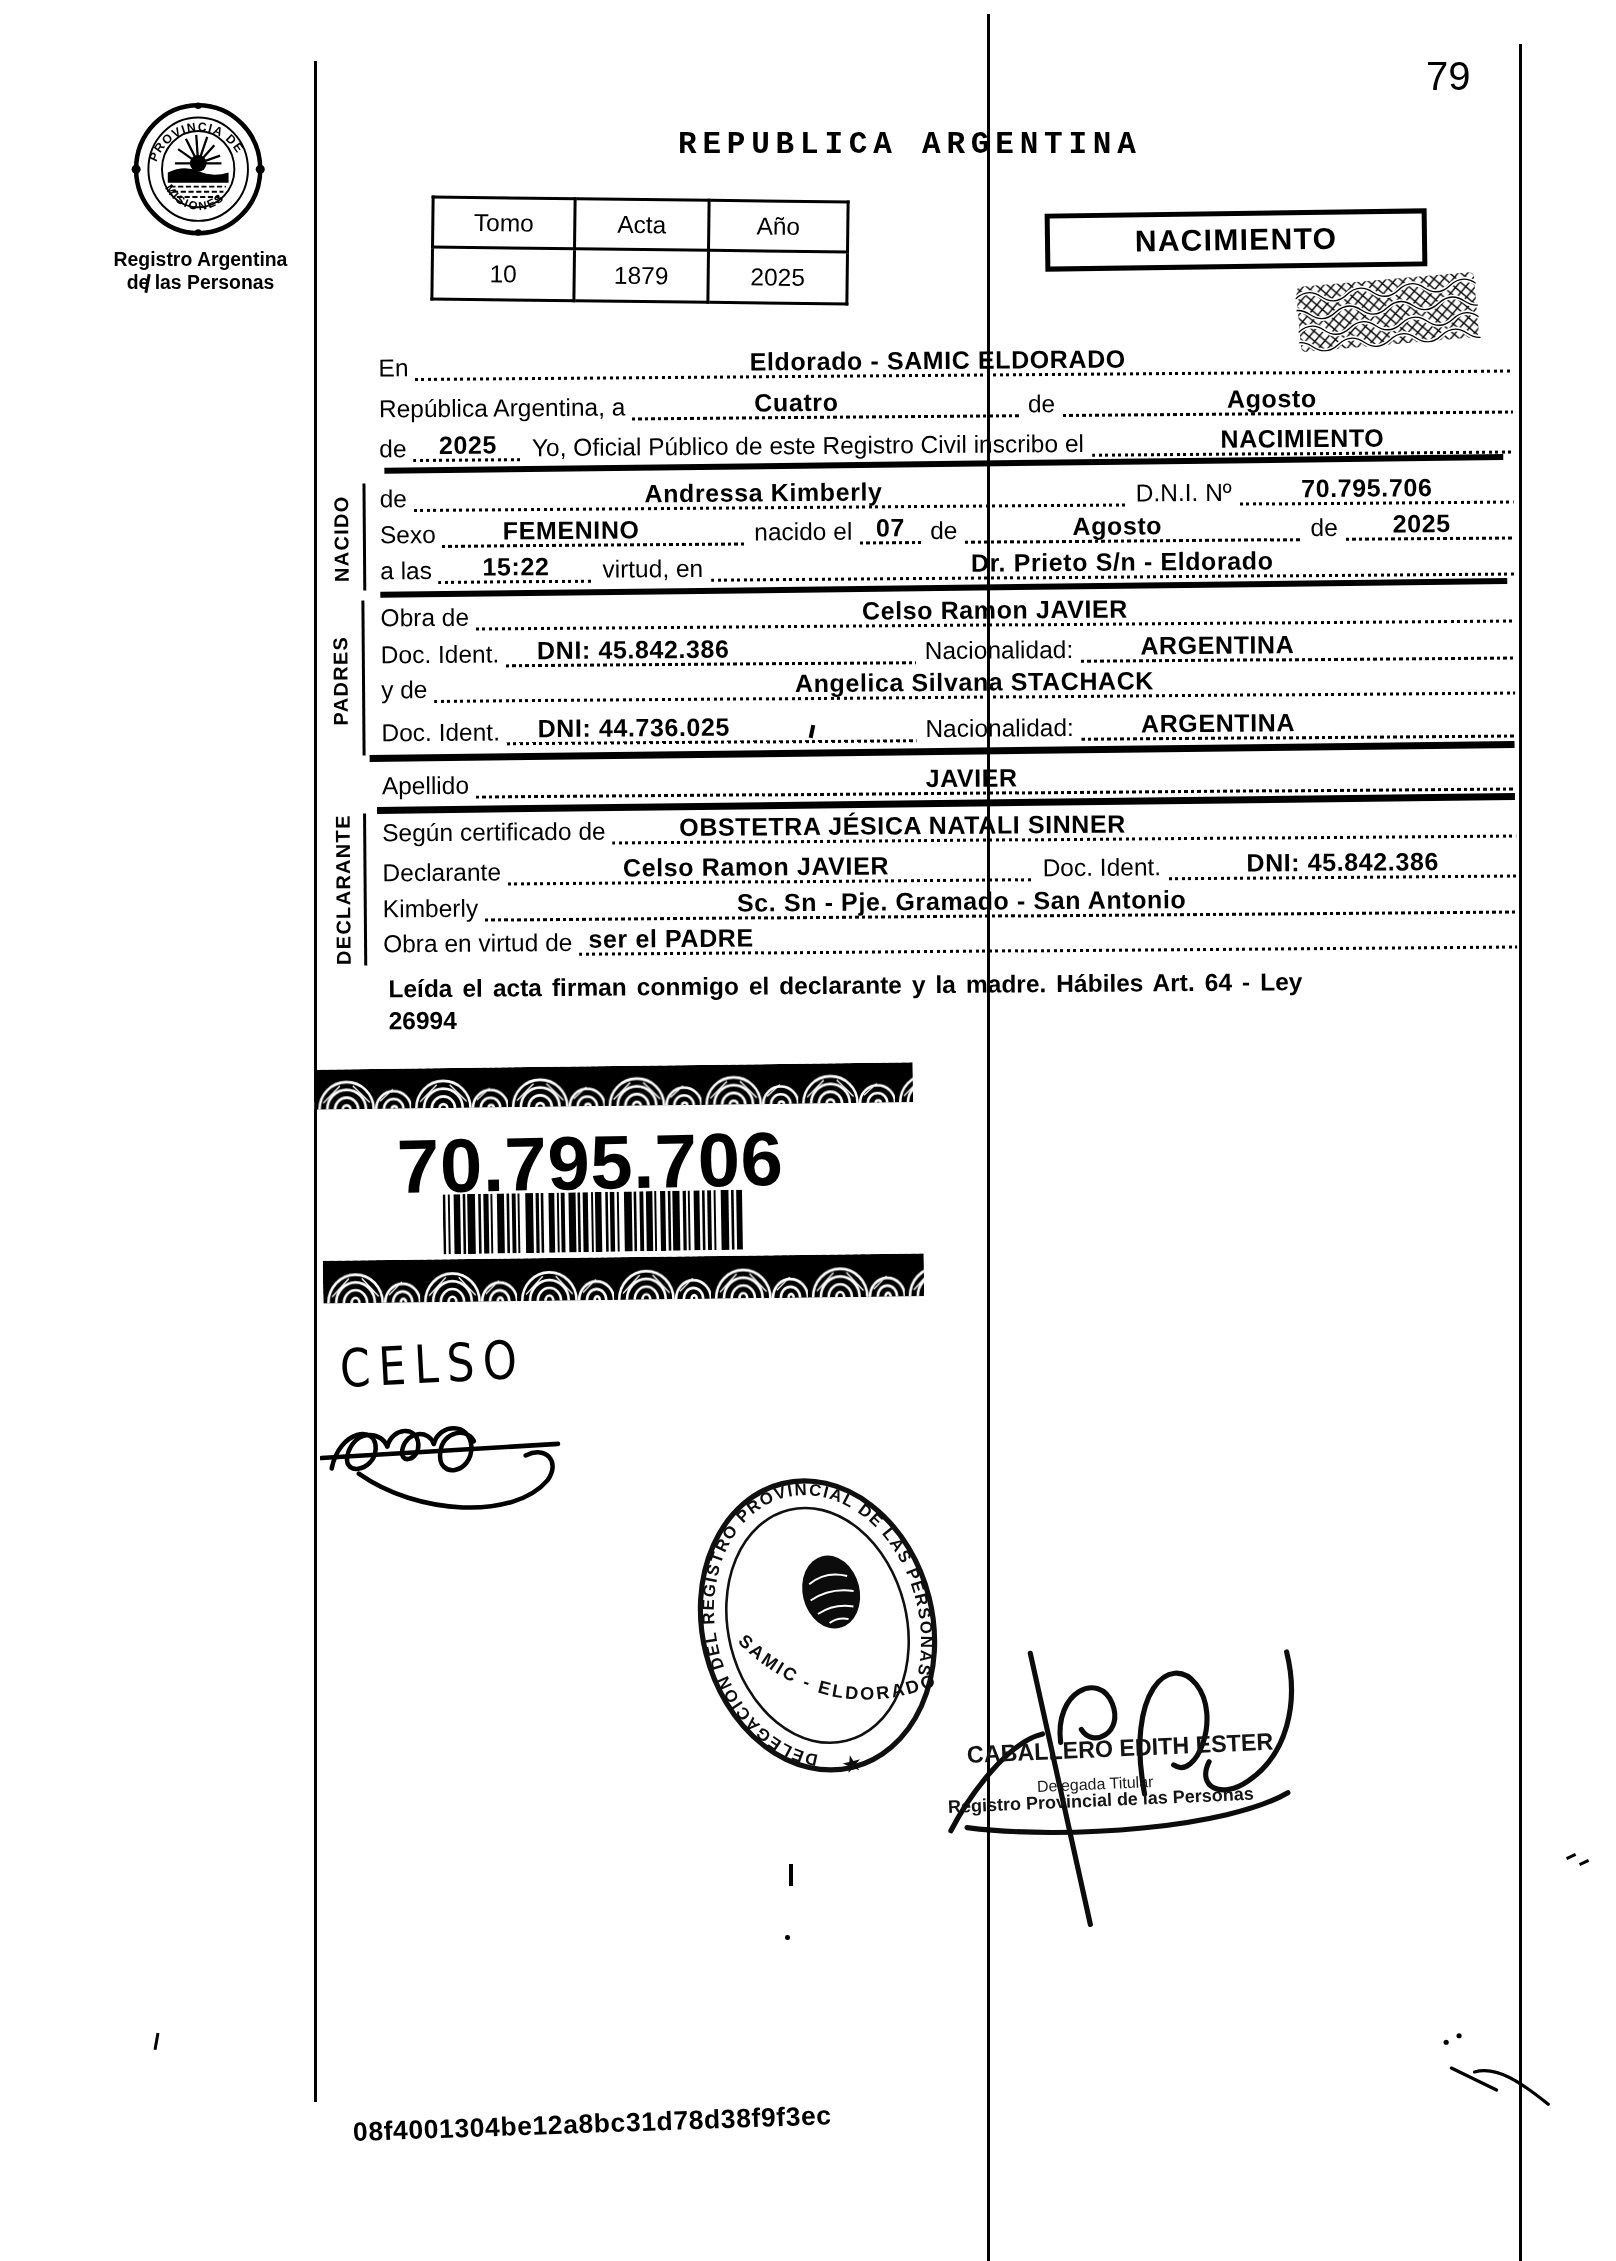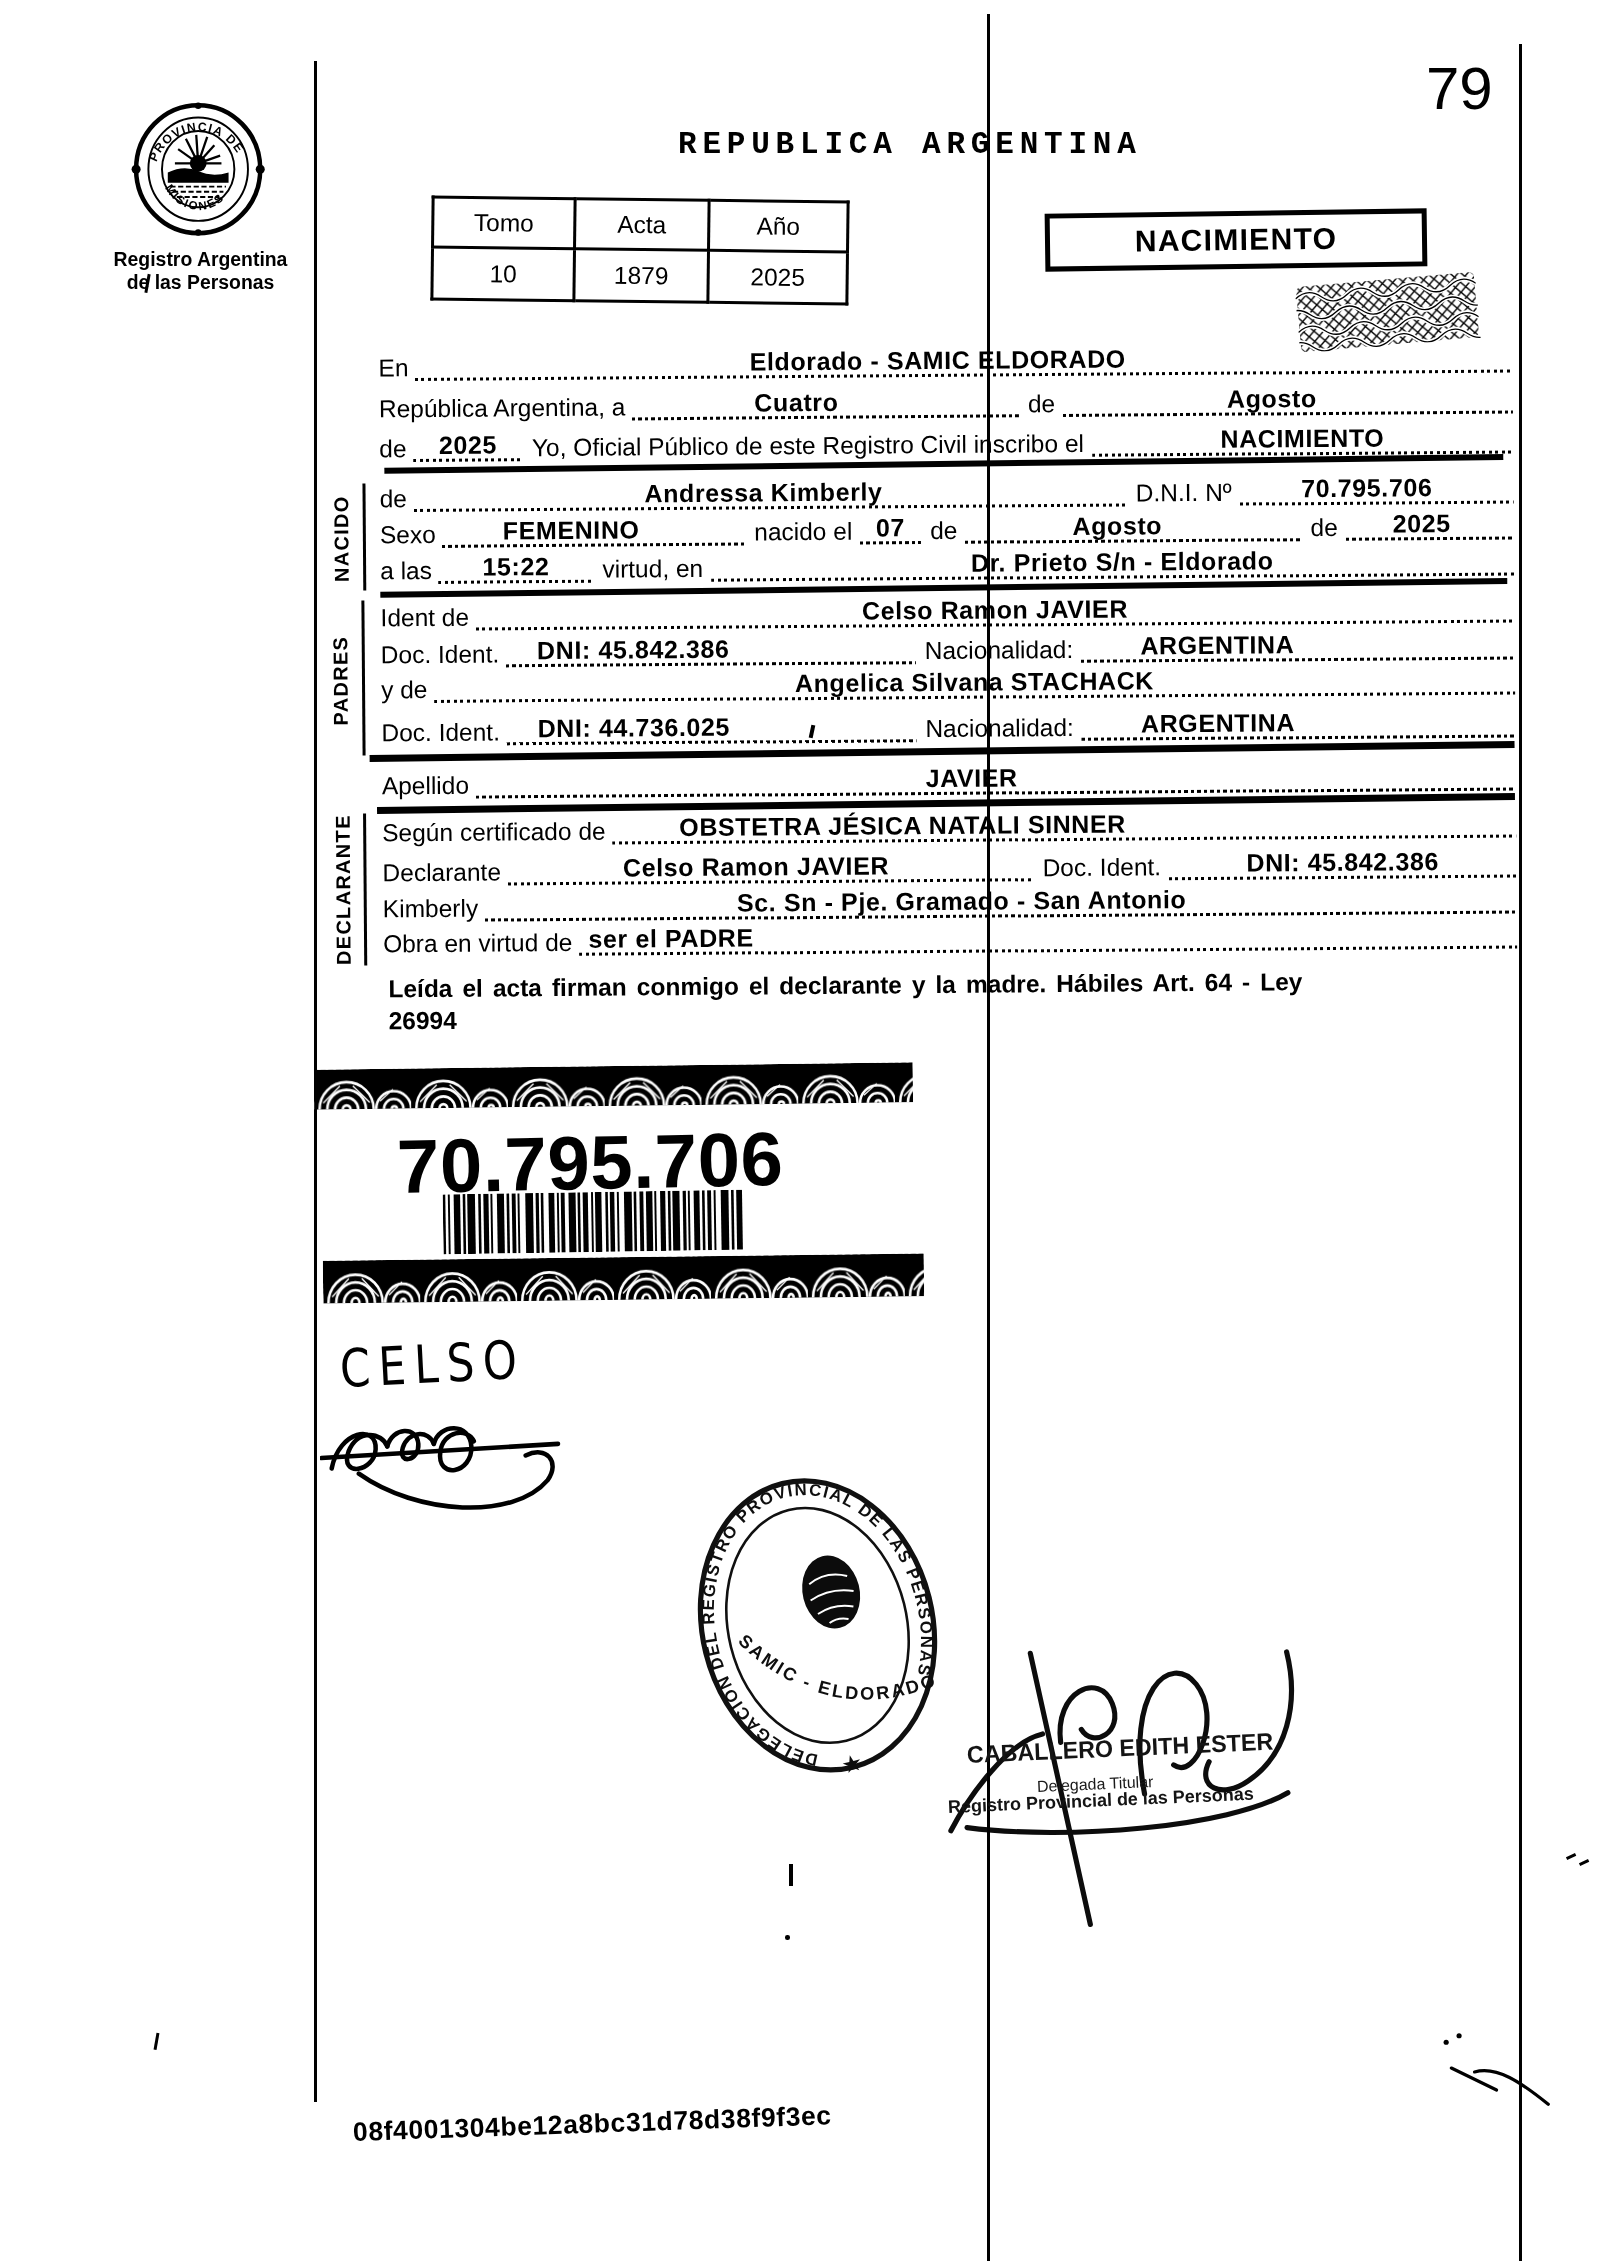--- a/index.html
+++ b/index.html
@@ -4,21 +4,21 @@
 <style>
   html,body{margin:0;padding:0;background:#e8e8e8;}
   #page{position:relative;width:1617px;height:2261px;background:#ffffff;overflow:hidden;
         font-family:"Liberation Sans",sans-serif;color:#000;}
   .abs{position:absolute;}
   
   .vline{position:absolute;background:#000;}
   
   #doc-title{left:678px;top:127px;font-family:"Liberation Mono",monospace;font-weight:700;
              font-size:31px;letter-spacing:5.8px;white-space:nowrap;}
-  #page-num{left:1426px;top:54px;font-size:60px;font-weight:400;}
+  #page-num{left:1426px;top:54px;font-size:40px;font-weight:400;}
   #logo-caption{left:110px;top:248px;width:181px;text-align:center;font-size:19.4px;font-weight:700;line-height:22.6px;}
   #rec-table{left:431px;top:198px;border-collapse:collapse;transform:rotate(0.7deg);}
   #rec-table td{border:3.2px solid #000;text-align:center;font-size:24.5px;padding:0;}
   #rec-table tr:nth-child(1) td{height:47px;}
   #rec-table tr:nth-child(2) td{height:49px;}
   #rec-table td:nth-child(1){width:139px;}
   #rec-table td:nth-child(2){width:131px;}
   #rec-table td:nth-child(3){width:136px;}
   #act-box{left:1045px;top:211px;width:372px;height:48px;border:5.2px solid #000;
            font-size:30px;font-weight:600;letter-spacing:1.3px;text-align:center;line-height:48px;
@@ -209,21 +209,21 @@
       <span class="mid">virtud, en</span>
       <span class="fill" style="padding-left:19.4px;">
           <span class="val">Dr. Prieto S/n - Eldorado</span>
         </span>
     </div>
     <div class="hrule" style="left:381px;top:585px;width:1127px;height:5.8px;"></div>
 
     <div class="sec-label" style="left:341px;top:676px;">PADRES</div>
     <div class="vbracket" style="left:362px;top:596px;height:155px;"></div>
     <div class="row" style="top:590px;">
-      <span class="lbl">Ident de</span>
+      <span class="lbl">Obra de</span>
       <span class="fill">
           <span class="val">Celso Ramon JAVIER</span>
         </span>
     </div>
     <div class="row" style="top:627px;">
       <span class="lbl">Doc. Ident.</span>
       <span class="fill" style="flex:1;padding-right:155px;">
           <span class="val">DNI: 45.842.386</span>
         </span>
       <span class="mid">Nacionalidad:</span>

